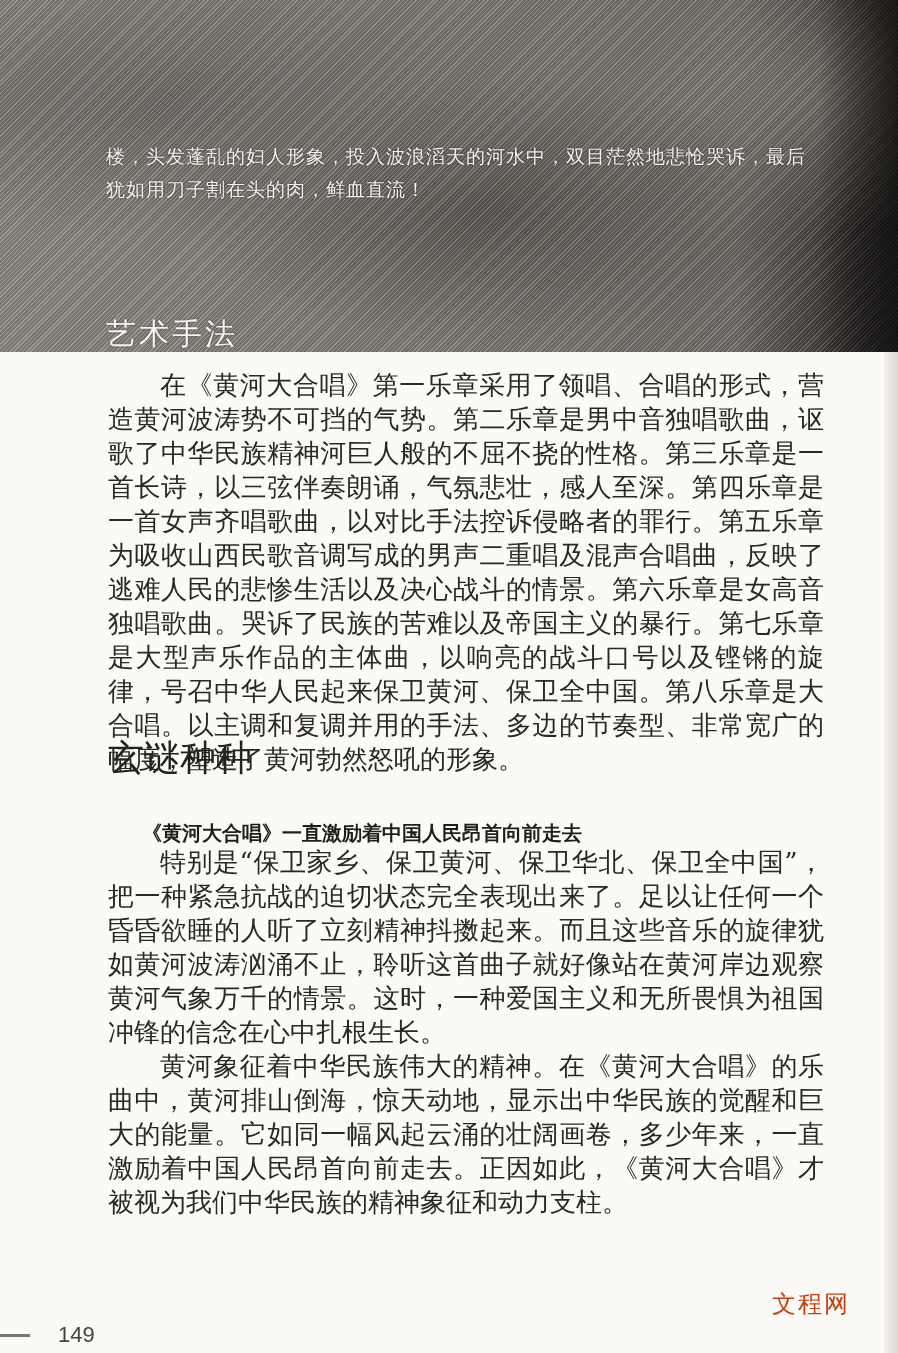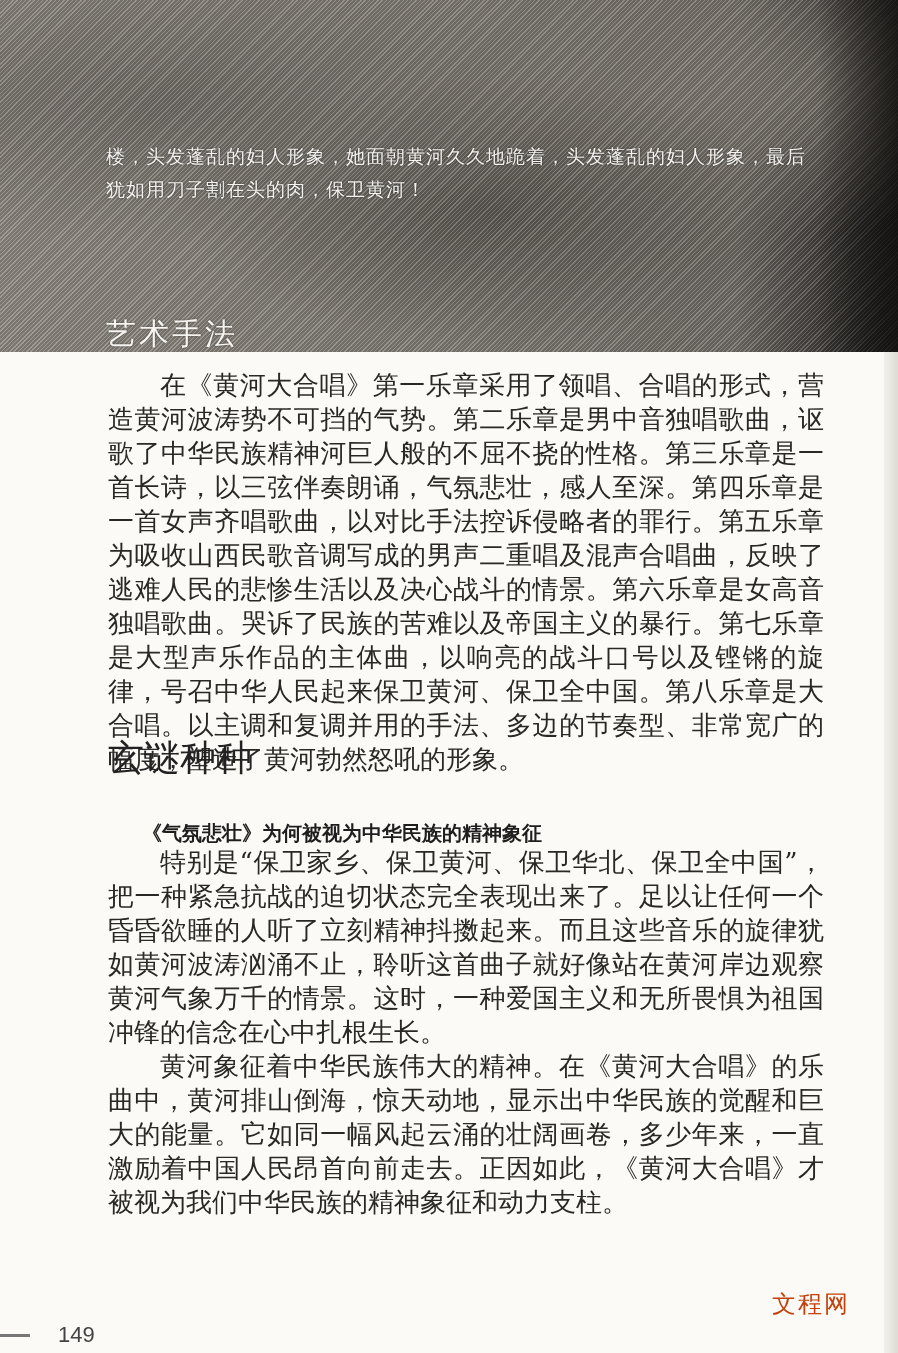--- a/index.html
+++ b/index.html
@@ -28,32 +28,32 @@
   .wm-url{position:absolute;left:62px;top:32px;font-size:12px;letter-spacing:1px;margin-top:33px;}
   .right-edge{position:absolute;right:0;top:352px;width:14px;height:1001px;background:linear-gradient(90deg,#f3f1ec,#dedbd5);}
 </style>
 </head>
 <body>
 
 <div class="photo"></div>
 <div class="photo-shade"></div>
 
 <div class="caption">
-  <p>楼，头发蓬乱的妇人形象，她面朝黄河久久地跪着，头发蓬乱的妇人形象，最后</p>
-  <p>犹如用刀子割在头的肉，保卫黄河！</p>
+  <p>楼，头发蓬乱的妇人形象，投入波浪滔天的河水中，双目茫然地悲怆哭诉，最后</p>
+  <p>犹如用刀子割在头的肉，鲜血直流！</p>
 </div>
 
 <div class="sec1-title">艺术手法</div>
 
 <div class="body-text p1">
   <p>在《黄河大合唱》第一乐章采用了领唱、合唱的形式，营造黄河波涛势不可挡的气势。第二乐章是男中音独唱歌曲，讴歌了中华民族精神河巨人般的不屈不挠的性格。第三乐章是一首长诗，以三弦伴奏朗诵，气氛悲壮，感人至深。第四乐章是一首女声齐唱歌曲，以对比手法控诉侵略者的罪行。第五乐章为吸收山西民歌音调写成的男声二重唱及混声合唱曲，反映了逃难人民的悲惨生活以及决心战斗的情景。第六乐章是女高音独唱歌曲。哭诉了民族的苦难以及帝国主义的暴行。第七乐章是大型声乐作品的主体曲，以响亮的战斗口号以及铿锵的旋律，号召中华人民起来保卫黄河、保卫全中国。第八乐章是大合唱。以主调和复调并用的手法、多边的节奏型、非常宽广的幅度，塑造了黄河勃然怒吼的形象。</p>
 </div>
 
 <div class="sec2-title">玄谜种种</div>
-<div class="sub-title">《气氛悲壮》为何被视为中华民族的精神象征</div>
+<div class="sub-title">《黄河大合唱》一直激励着中国人民昂首向前走去</div>
 
 <div class="body-text p2">
   <p>特别是“保卫家乡、保卫黄河、保卫华北、保卫全中国”，把一种紧急抗战的迫切状态完全表现出来了。足以让任何一个昏昏欲睡的人听了立刻精神抖擞起来。而且这些音乐的旋律犹如黄河波涛汹涌不止，聆听这首曲子就好像站在黄河岸边观察黄河气象万千的情景。这时，一种爱国主义和无所畏惧为祖国冲锋的信念在心中扎根生长。</p>
   <p>黄河象征着中华民族伟大的精神。在《黄河大合唱》的乐曲中，黄河排山倒海，惊天动地，显示出中华民族的觉醒和巨大的能量。它如同一幅风起云涌的壮阔画卷，多少年来，一直激励着中国人民昂首向前走去。正因如此，《黄河大合唱》才被视为我们中华民族的精神象征和动力支柱。</p>
 </div>
 
 <div class="right-edge"></div>
 
 <div class="page-rule"></div>
 <div class="page-num">149</div>

